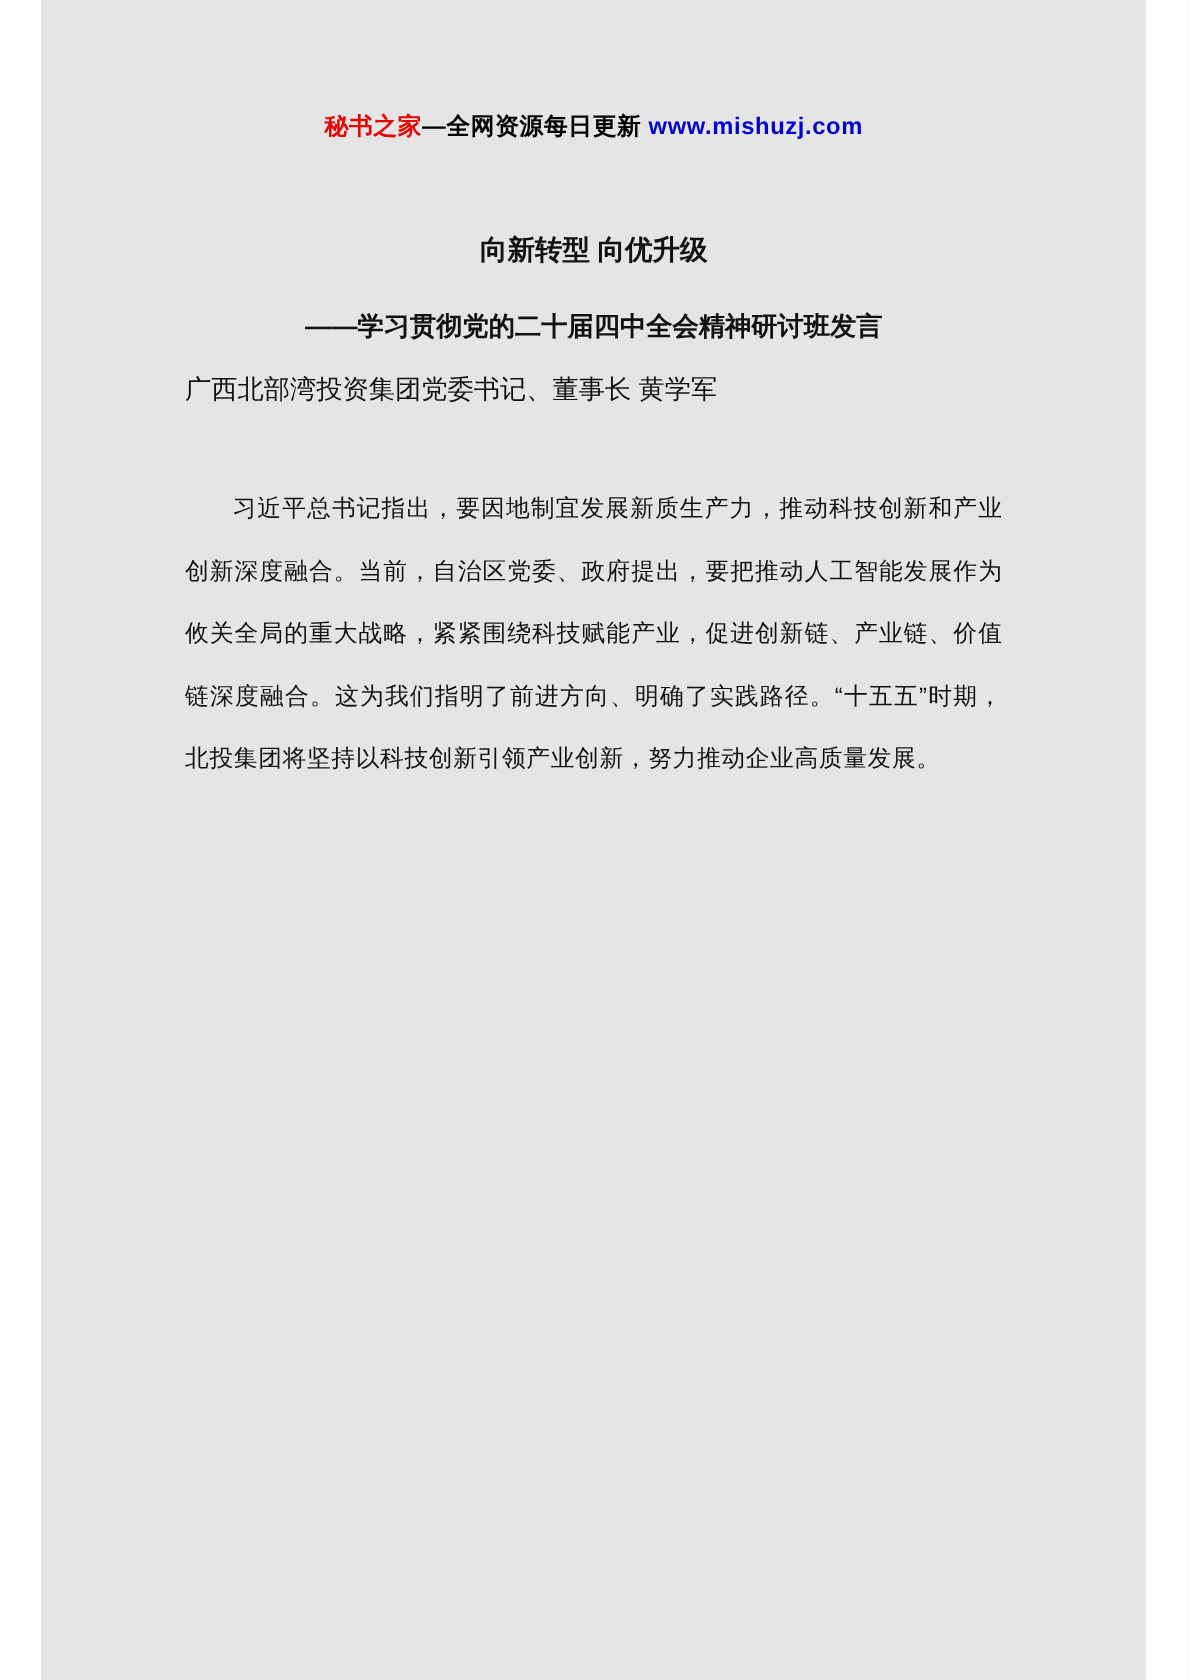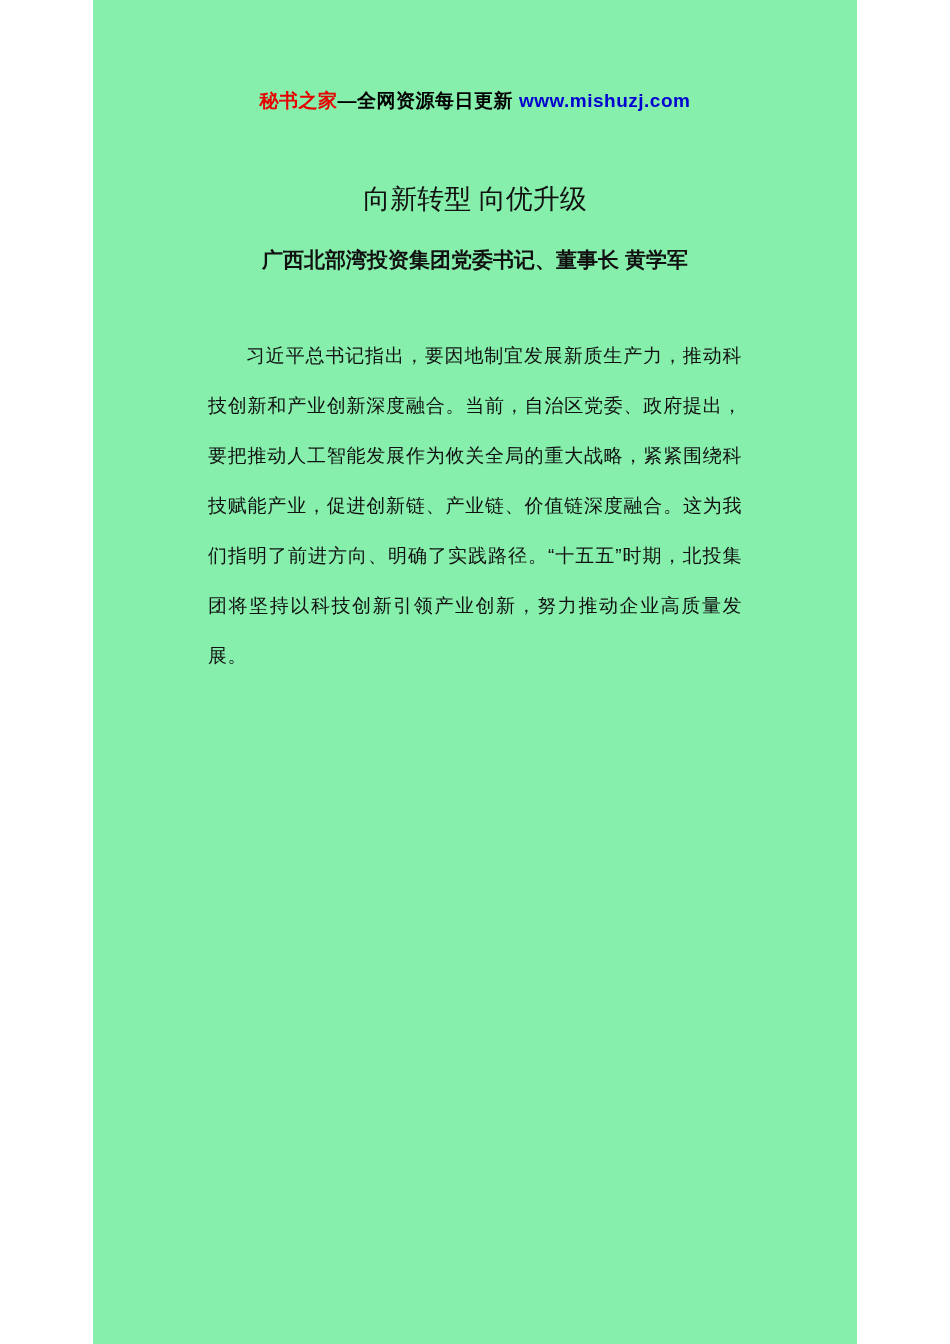--- a/index.html
+++ b/index.html
@@ -3,57 +3,57 @@
 <meta charset="utf-8">
 <style>
   * { margin: 0; padding: 0; box-sizing: border-box; }
   html, body {
     background: #ffffff;
     font-family: "Liberation Sans", "DejaVu Sans", sans-serif;
     color: #000000;
   }
   .page {
     position: relative;
-    width: 764px;
+    width: 884px;
     height: 1344px;
     margin: 0 auto;
-    background: #86efac;
+    background: #e5e5e5;
     padding: 88px 115px 0 115px;
     overflow: hidden;
   }
   .doc-header {
     text-align: center;
     font-size: 19px;
     font-weight: bold;
     letter-spacing: 0.5px;
     white-space: nowrap;
   }
   .doc-header .site-name { color: #e60000; }
   .doc-header .tagline   { color: #000000; }
   .doc-header .site-url  { color: #0000d0; text-decoration: none; }
   .title-block {
     margin-top: 62px;
     text-align: center;
-    font-weight: normal;
-    font-size: 27px;
+    font-weight: bold;
+    font-size: 22px;
     line-height: 47px;
     color: #111111;
   }
   .subtitle {
     margin-top: 26px;
     text-align: center;
     font-weight: bold;
     font-size: 21px;
     line-height: 26px;
     color: #111111;
   }
   .author-line {
     margin-top: 24px;
-    text-align: center;
-    font-weight: bold;
+    text-align: left;
+    font-weight: normal;
     font-size: 21px;
     line-height: 26px;
     color: #111111;
   }
   .body-text {
     margin-top: 58px;
   }
   .body-text p {
     font-size: 19px;
     line-height: 50px;
@@ -69,20 +69,21 @@
 <div class="page">
 
   <div class="doc-header">
     <span class="site-name">秘书之家</span><span class="tagline">—全网资源每日更新 </span><a href="#" class="site-url">www.mishuzj.com</a>
   </div>
 
   <div class="title-block">
     <div>向新转型 向优升级</div>
   </div>
 
+  <div class="subtitle">——学习贯彻党的二十届四中全会精神研讨班发言</div>
 
   <div class="author-line">广西北部湾投资集团党委书记、董事长 黄学军</div>
 
   <div class="body-text">
     <p>习近平总书记指出，要因地制宜发展新质生产力，推动科技创新和产业创新深度融合。当前，自治区党委、政府提出，要把推动人工智能发展作为攸关全局的重大战略，紧紧围绕科技赋能产业，促进创新链、产业链、价值链深度融合。这为我们指明了前进方向、明确了实践路径。“十五五”时期，北投集团将坚持以科技创新引领产业创新，努力推动企业高质量发展。</p>
   </div>
 
 </div>
 
 </body></html>

